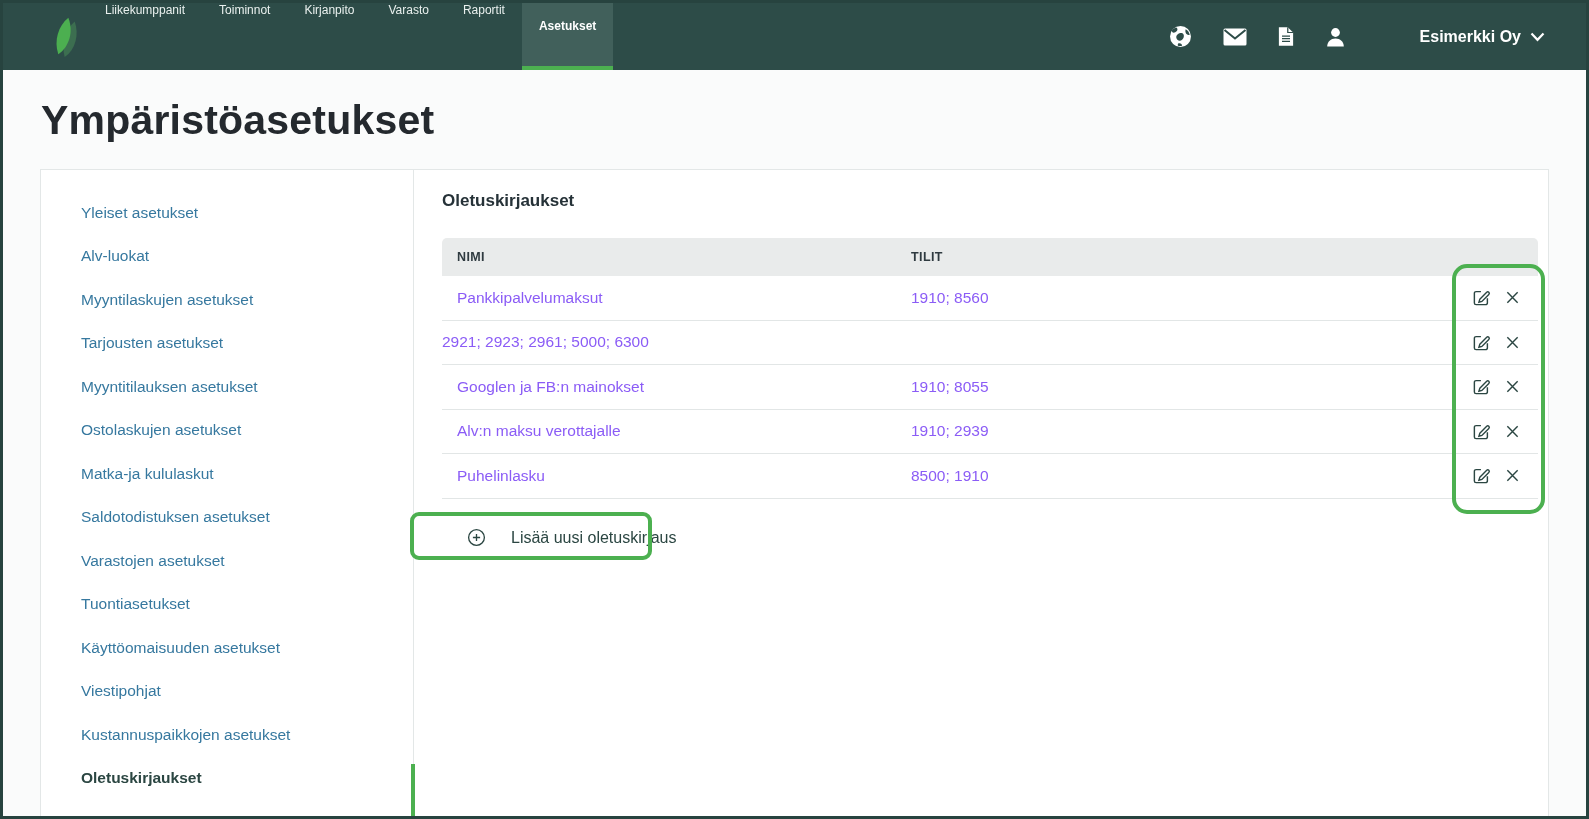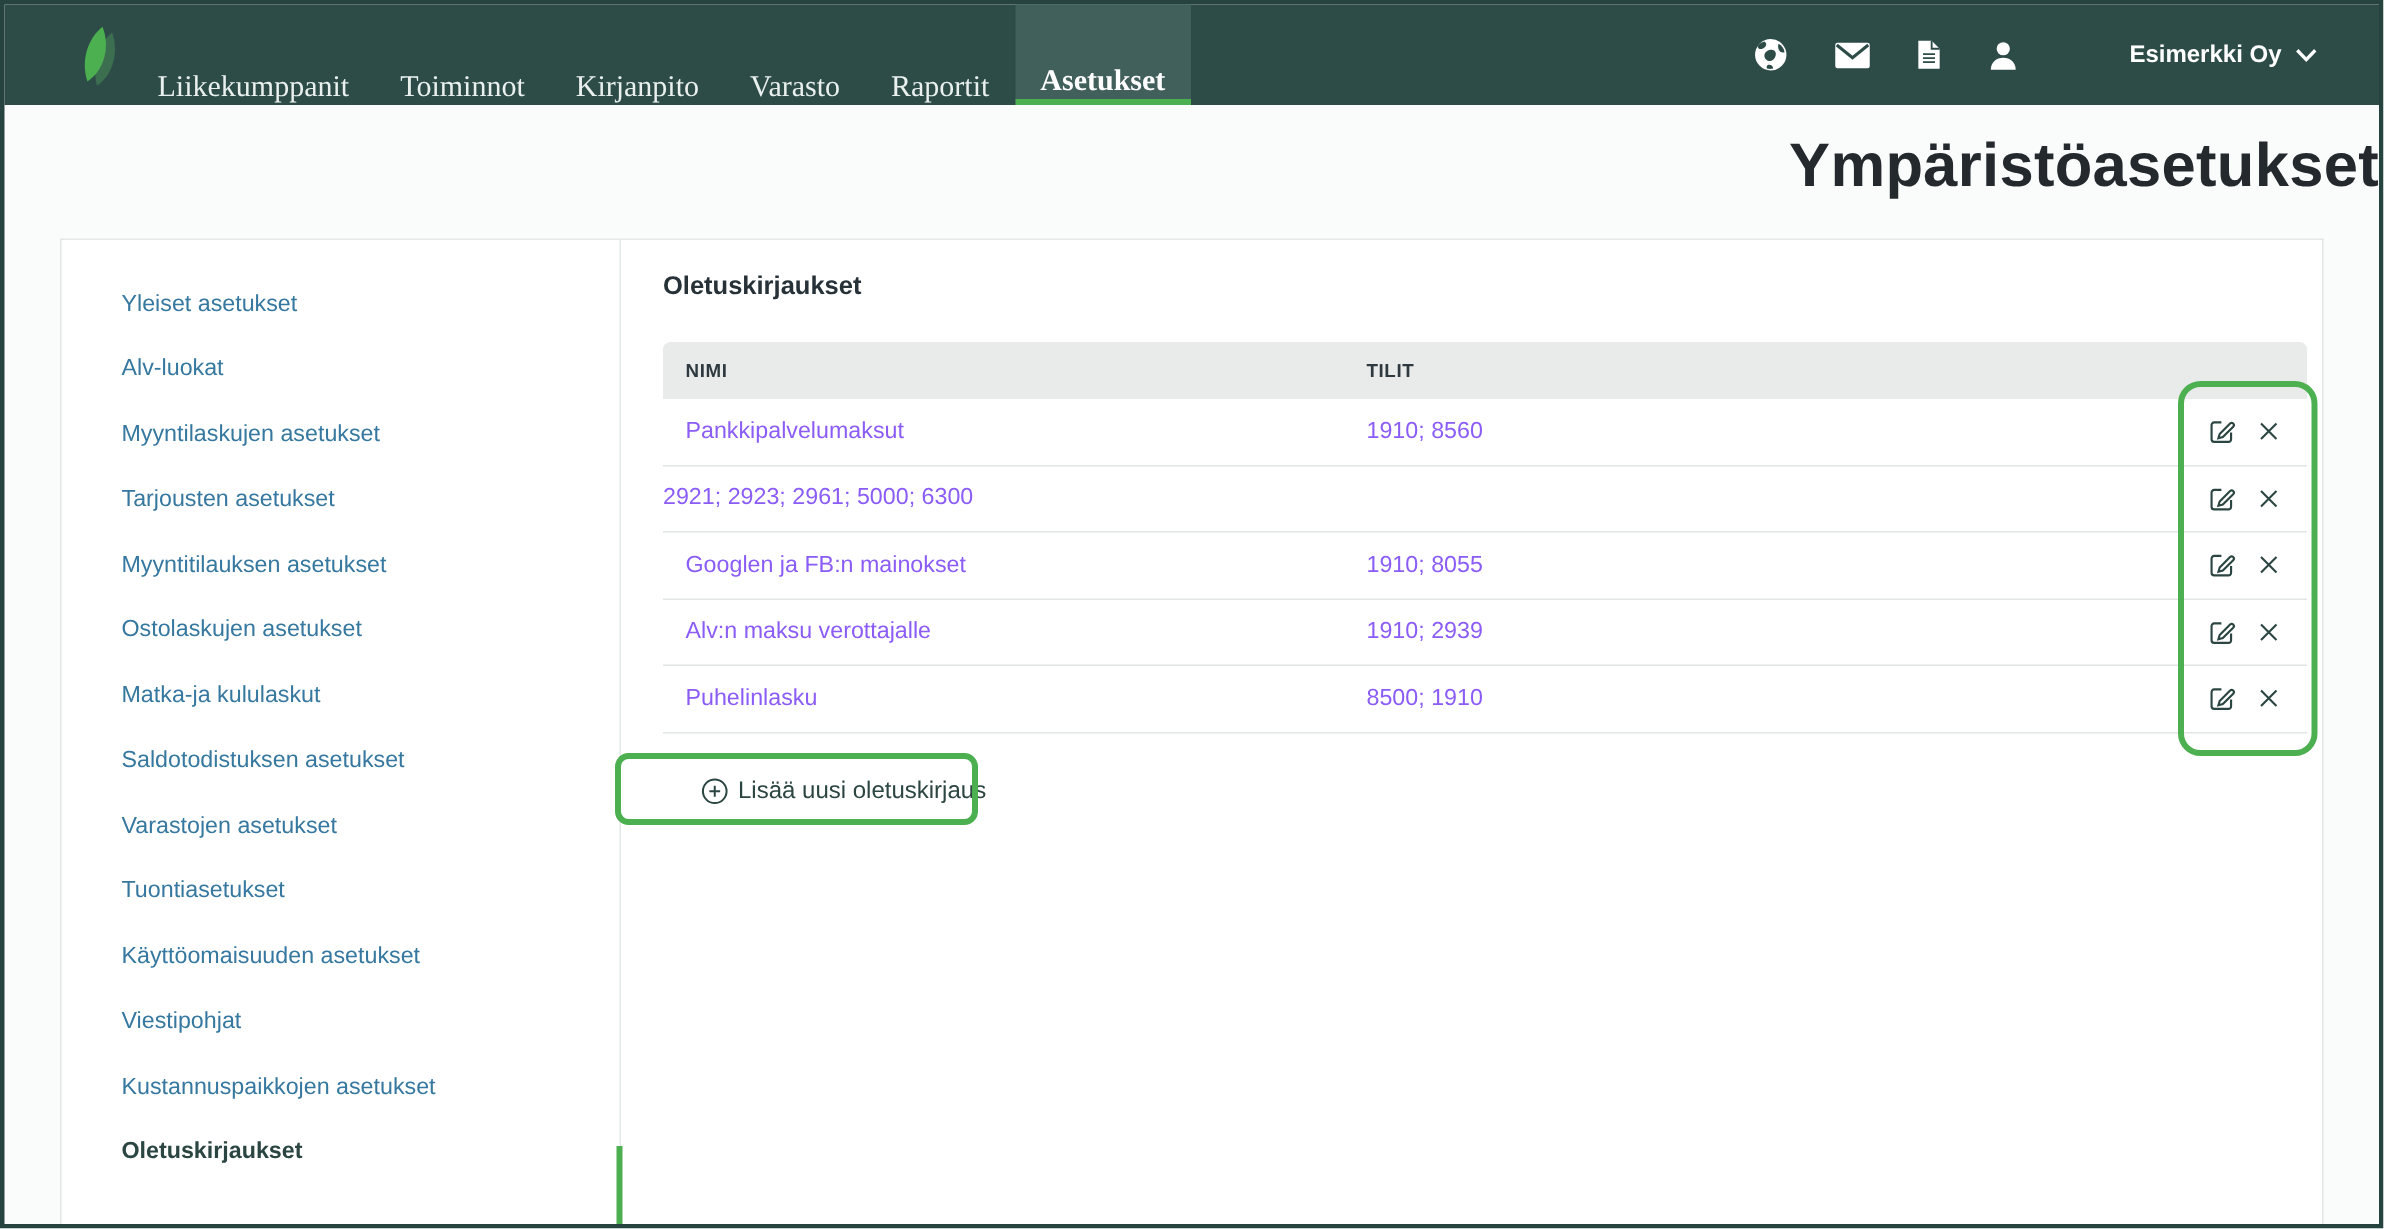--- a/index.html
+++ b/index.html
@@ -18,43 +18,43 @@
 
   
   .navbar {
     height:67px; flex:0 0 auto;
     background:var(--navbar-bg,#2d4c48);
     display:flex; align-items:stretch;
   }
   .brand { display:flex; align-items:center; margin-left:47px; }
   .nav-items { display:flex; align-items:stretch; margin-left:5px; }
   .nav-item {
-    display:flex; align-items:flex-end;
-    padding:0 17px; font-size:20px; color:#e9f0ee;
-    cursor:pointer; white-space:nowrap;font-family:Liberation Serif, serif;
+    display:flex; align-items:flex-start;
+    padding:0 17px; font-size:12px; color:#e9f0ee;
+    cursor:pointer; white-space:nowrap;
   }
   .nav-item.active {
     background:var(--navbar-active-bg,#41605b);
     font-weight:bold; color:#ffffff;
     border-bottom:4px solid var(--accent-green,#4cb050);
     padding-top:16px;
   }
   .nav-right {
     margin-left:auto; display:flex; align-items:center;
     gap:31px; padding-right:41px;
   }
   .nav-icon { display:flex; align-items:center; cursor:pointer; }
   .company { display:flex; align-items:center; gap:9px; cursor:pointer; }
   .company-name { color:#ffffff; font-weight:bold; font-size:16px;padding-left:43px; }
 
   
   .page-title {
-    margin:15px 0 24px 38px;
+    margin:25px 0 24px 38px;
     font-size:41px; line-height:50px; font-weight:600;
-    color:var(--heading-text,#24292e); letter-spacing:0.2px;text-align:right;
+    color:var(--heading-text,#24292e); letter-spacing:0.2px;
   }
 
   
   .card {
     flex:1; margin:0 37px;
     background:#ffffff;
     border:1px solid var(--border-light,#e3e7e7);
     border-bottom:none;
     display:flex; position:relative;
   }
@@ -104,21 +104,21 @@
     width:110px; display:flex; align-items:center;
     justify-content:flex-end; gap:14px; padding-right:18px;
   }
   .icon-btn {
     display:flex; align-items:center; color:var(--dark-teal,#2b4642);
     cursor:pointer;
   }
 
   .add-row {
     margin-top:15px; height:48px;
-    display:flex; align-items:center; gap:6px;
+    display:flex; align-items:center; gap:25px;
     padding-left:25px;
     color:var(--dark-teal,#2b4642); font-size:16px;
     cursor:pointer; width:fit-content;
   }
 
   
   .annotation {
     position:absolute; pointer-events:none; z-index:5;
     border:4px solid var(--accent-green,#4cb050);
   }

